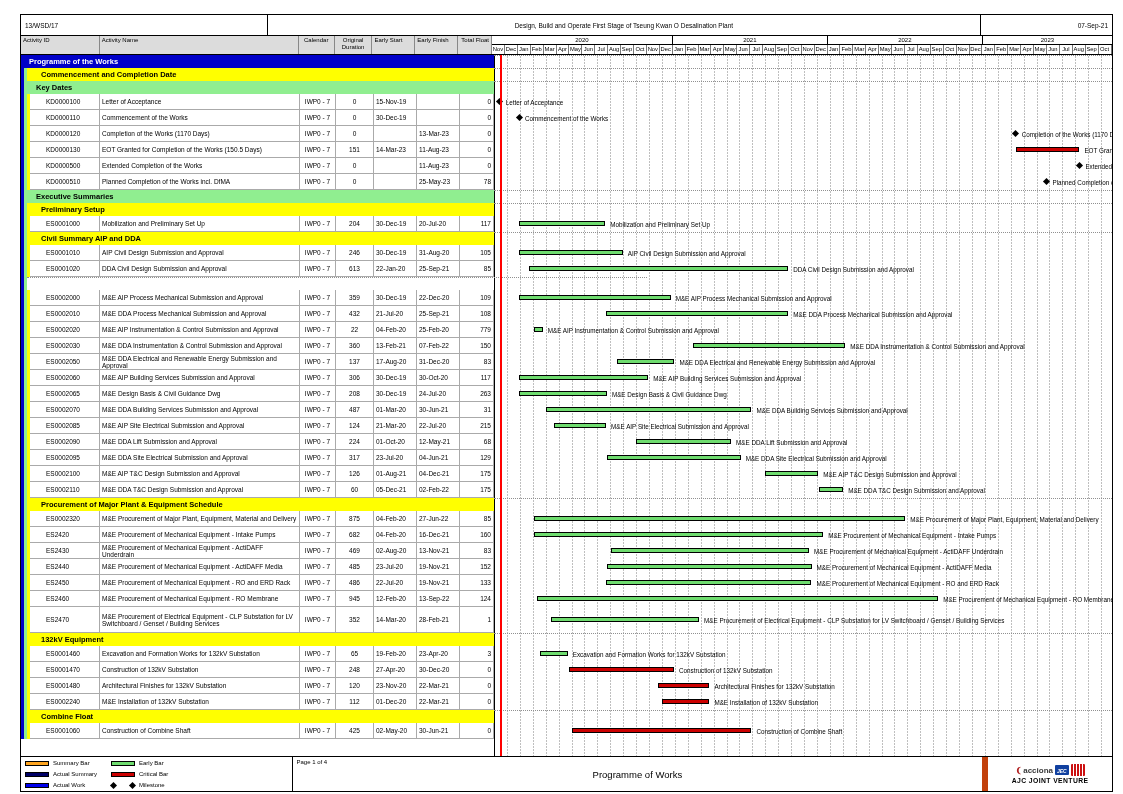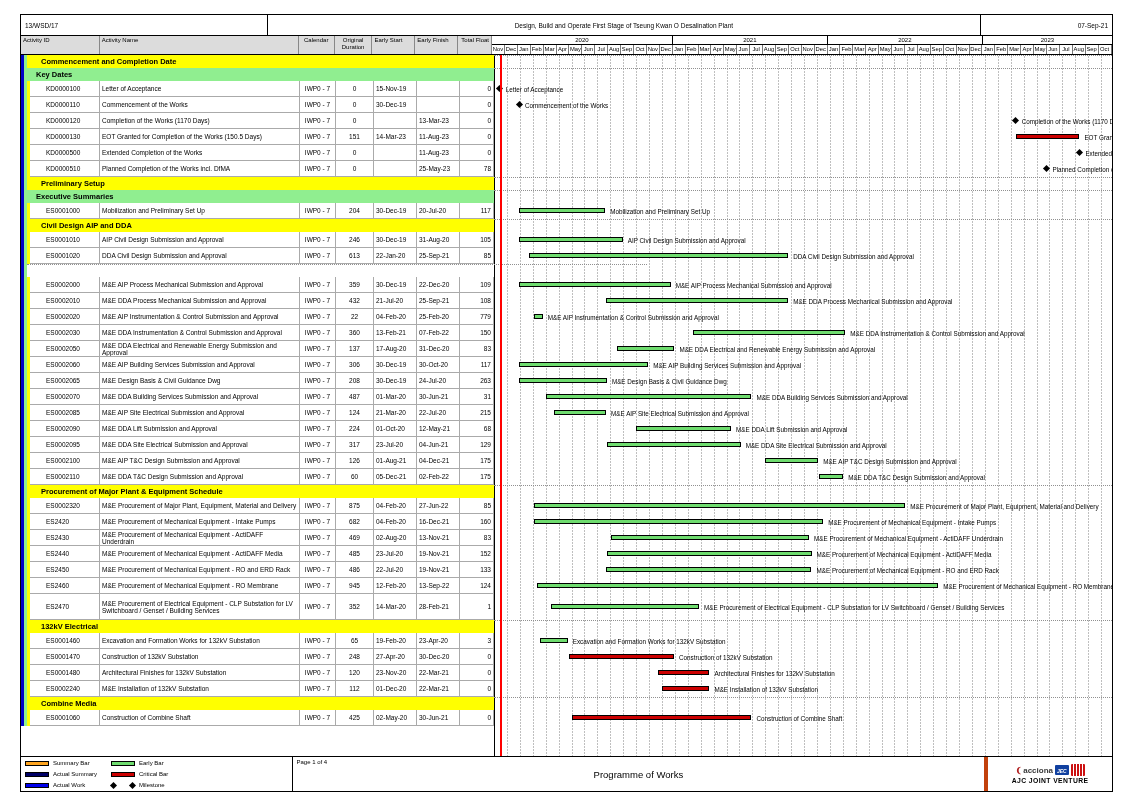--- a/index.html
+++ b/index.html
@@ -56,21 +56,21 @@
   .glabel { position:absolute; top:50%; transform:translateY(-50%); font-size:6.3px; white-space:nowrap; }
 
   
   #footer { display:flex; height:35px; border:1px solid #000; border-top:none; }
   #legend { width:272px; border-right:1px solid #000; display:flex; padding:3px 4px; gap:14px; }
   .leg-col { display:flex; flex-direction:column; justify-content:space-between; }
   .leg-item { display:flex; align-items:center; gap:4px; font-size:6px; }
   .leg-swatch { width:24px; height:5px; border:1px solid #000; flex:none; }
   .leg-dias { width:24px; display:flex; justify-content:space-between; flex:none; }
   .leg-dia { width:5px; height:5px; background:#000; transform:rotate(45deg); }
-  #foot-mid { width:697px; border-right:4px solid #c2410c; position:relative; }
+  #foot-mid { width:697px; border-right:6px solid #c2410c; position:relative; }
   #page-num { position:absolute; left:4px; top:2px; font-size:6px; }
   #foot-title { position:absolute; left:0; right:0; top:50%; transform:translateY(-50%); text-align:center; font-size:9.5px; }
   #foot-logo { width:124px; display:flex; flex-direction:column; align-items:center; justify-content:center; gap:1px; }
   #logo-row { display:flex; align-items:center; gap:2px; }
   #acciona-logo { font-size:8px; font-weight:bold; color:#3a3a3a; display:flex; align-items:center; }
   #acciona-swirl { color:#b02020; font-size:8px; margin-right:1px; }
   #jec-logo { background:#1040a0; color:#fff; font-size:5px; font-style:italic; font-weight:bold; padding:3px 2px 1px 2px; border-radius:1px; }
   #cscec-logo { width:14px; height:12px; background:#cc1111;
     background-image:repeating-linear-gradient(to right, transparent 0 2px, #fff 2px 3px),
                      repeating-linear-gradient(to bottom, transparent 0 3px, #cc1111 3px 4px); border-radius:1px;}
@@ -152,20 +152,24 @@
             <div class="mc" style="width: 12.9167px;">Aug</div>
             <div class="mc" style="width: 12.9167px;">Sep</div>
             <div class="mc" style="width: 12.9167px;">Oct</div>
           </div>
       </div>
     </div>
 
     <div id="body">
       <div id="grid-underlay"></div>
       <div id="rows">
+          <div class="row band1" style="height: 13px;">
+            <div class="bandfill" style="width: 473px; flex: 0 0 auto; background: rgb(0, 0, 200);">Programme of the Works</div>
+            <div class="gantt sep"></div>
+          </div>
           <div class="row band3" style="height: 13px;">
             <div class="stripe" style="background: rgb(0, 0, 200);"></div>
             <div class="stripe" style="background: rgb(144, 238, 144);"></div>
             <div class="bandfill" style="width: 467px; flex: 0 0 auto; background: rgb(255, 255, 0);">Commencement and Completion Date</div>
             <div class="gantt sep"></div>
           </div>
           <div class="row band2" style="height: 13px;">
             <div class="stripe" style="background: rgb(0, 0, 200);"></div>
             <div class="bandfill" style="width: 470px; flex: 0 0 auto; background: rgb(144, 238, 144);">Key Dates</div>
             <div class="gantt sep"></div>
@@ -259,29 +263,29 @@
             <div class="c cal">IWP0 - 7</div>
             <div class="c od">0</div>
             <div class="c es"></div>
             <div class="c ef">25-May-23</div>
             <div class="c tf">78</div>
             <div class="gantt">
               <div class="gdia" style="left: 550px; background: rgb(0, 0, 0);"></div>
               <div class="glabel" style="left: 558.5px;">Planned Completion of the Works incl. DfMA</div>
             </div>
           </div>
+          <div class="row band2" style="height: 13px;">
+            <div class="stripe" style="background: rgb(0, 0, 200);"></div>
+            <div class="bandfill" style="width: 470px; flex: 0 0 auto; background: rgb(144, 238, 144);">Executive Summaries</div>
+            <div class="gantt sep"></div>
+          </div>
           <div class="row band3" style="height: 13px;">
             <div class="stripe" style="background: rgb(0, 0, 200);"></div>
             <div class="stripe" style="background: rgb(144, 238, 144);"></div>
             <div class="bandfill" style="width: 467px; flex: 0 0 auto; background: rgb(255, 255, 0);">Preliminary Setup</div>
-            <div class="gantt sep"></div>
-          </div>
-          <div class="row band2" style="height: 13px;">
-            <div class="stripe" style="background: rgb(0, 0, 200);"></div>
-            <div class="bandfill" style="width: 470px; flex: 0 0 auto; background: rgb(144, 238, 144);">Executive Summaries</div>
             <div class="gantt sep"></div>
           </div>
           <div class="row task" style="height: 16px;">
             <div class="stripe" style="background: rgb(0, 0, 200);"></div>
             <div class="stripe" style="background: rgb(144, 238, 144);"></div>
             <div class="stripe" style="background: rgb(255, 255, 0);"></div>
             <div class="c id">ES0001000</div>
             <div class="c nm">Mobilization and Preliminary Set Up</div>
             <div class="c cal">IWP0 - 7</div>
             <div class="c od">204</div>
@@ -289,21 +293,21 @@
             <div class="c ef">20-Jul-20</div>
             <div class="c tf">117</div>
             <div class="gantt">
               <div class="gbar" style="left: 25px; width: 86.25px; background: rgb(111, 220, 111);"></div>
               <div class="glabel" style="left: 116.25px;">Mobilization and Preliminary Set Up</div>
             </div>
           </div>
           <div class="row band3" style="height: 13px;">
             <div class="stripe" style="background: rgb(0, 0, 200);"></div>
             <div class="stripe" style="background: rgb(144, 238, 144);"></div>
-            <div class="bandfill" style="width: 467px; flex: 0 0 auto; background: rgb(255, 255, 0);">Civil Design AIP and DDA</div>
+            <div class="bandfill" style="width: 467px; flex: 0 0 auto; background: rgb(255, 255, 0);">Civil Summary AIP and DDA</div>
             <div class="gantt sep"></div>
           </div>
           <div class="row task" style="height: 16px;">
             <div class="stripe" style="background: rgb(0, 0, 200);"></div>
             <div class="stripe" style="background: rgb(144, 238, 144);"></div>
             <div class="stripe" style="background: rgb(255, 255, 0);"></div>
             <div class="c id">ES0001010</div>
             <div class="c nm">AIP Civil Design Submission and Approval</div>
             <div class="c cal">IWP0 - 7</div>
             <div class="c od">246</div>
@@ -658,21 +662,21 @@
             <div class="c ef">28-Feb-21</div>
             <div class="c tf">1</div>
             <div class="gantt">
               <div class="gbar" style="left: 57.0833px; width: 147.917px; background: rgb(111, 220, 111);"></div>
               <div class="glabel" style="left: 210px;">M&amp;E Procurement of Electrical Equipment - CLP Substation for LV Switchboard / Genset / Building Services</div>
             </div>
           </div>
           <div class="row band3" style="height: 13px;">
             <div class="stripe" style="background: rgb(0, 0, 200);"></div>
             <div class="stripe" style="background: rgb(144, 238, 144);"></div>
-            <div class="bandfill" style="width: 467px; flex: 0 0 auto; background: rgb(255, 255, 0);">132kV Electrical</div>
+            <div class="bandfill" style="width: 467px; flex: 0 0 auto; background: rgb(255, 255, 0);">132kV Equipment</div>
             <div class="gantt sep"></div>
           </div>
           <div class="row task" style="height: 16px;">
             <div class="stripe" style="background: rgb(0, 0, 200);"></div>
             <div class="stripe" style="background: rgb(144, 238, 144);"></div>
             <div class="stripe" style="background: rgb(255, 255, 0);"></div>
             <div class="c id">ES0001460</div>
             <div class="c nm">Excavation and Formation Works for 132kV Substation</div>
             <div class="c cal">IWP0 - 7</div>
             <div class="c od">65</div>
@@ -728,21 +732,21 @@
             <div class="c ef">22-Mar-21</div>
             <div class="c tf">0</div>
             <div class="gantt">
               <div class="gbar" style="left: 167.917px; width: 47.5px; background: rgb(204, 0, 0);"></div>
               <div class="glabel" style="left: 220.417px;">M&amp;E Installation of 132kV Substation</div>
             </div>
           </div>
           <div class="row band3" style="height: 13px;">
             <div class="stripe" style="background: rgb(0, 0, 200);"></div>
             <div class="stripe" style="background: rgb(144, 238, 144);"></div>
-            <div class="bandfill" style="width: 467px; flex: 0 0 auto; background: rgb(255, 255, 0);">Combine Media</div>
+            <div class="bandfill" style="width: 467px; flex: 0 0 auto; background: rgb(255, 255, 0);">Combine Float</div>
             <div class="gantt sep"></div>
           </div>
           <div class="row task" style="height: 16px;">
             <div class="stripe" style="background: rgb(0, 0, 200);"></div>
             <div class="stripe" style="background: rgb(144, 238, 144);"></div>
             <div class="stripe" style="background: rgb(255, 255, 0);"></div>
             <div class="c id">ES0001060</div>
             <div class="c nm">Construction of Combine Shaft</div>
             <div class="c cal">IWP0 - 7</div>
             <div class="c od">425</div>

